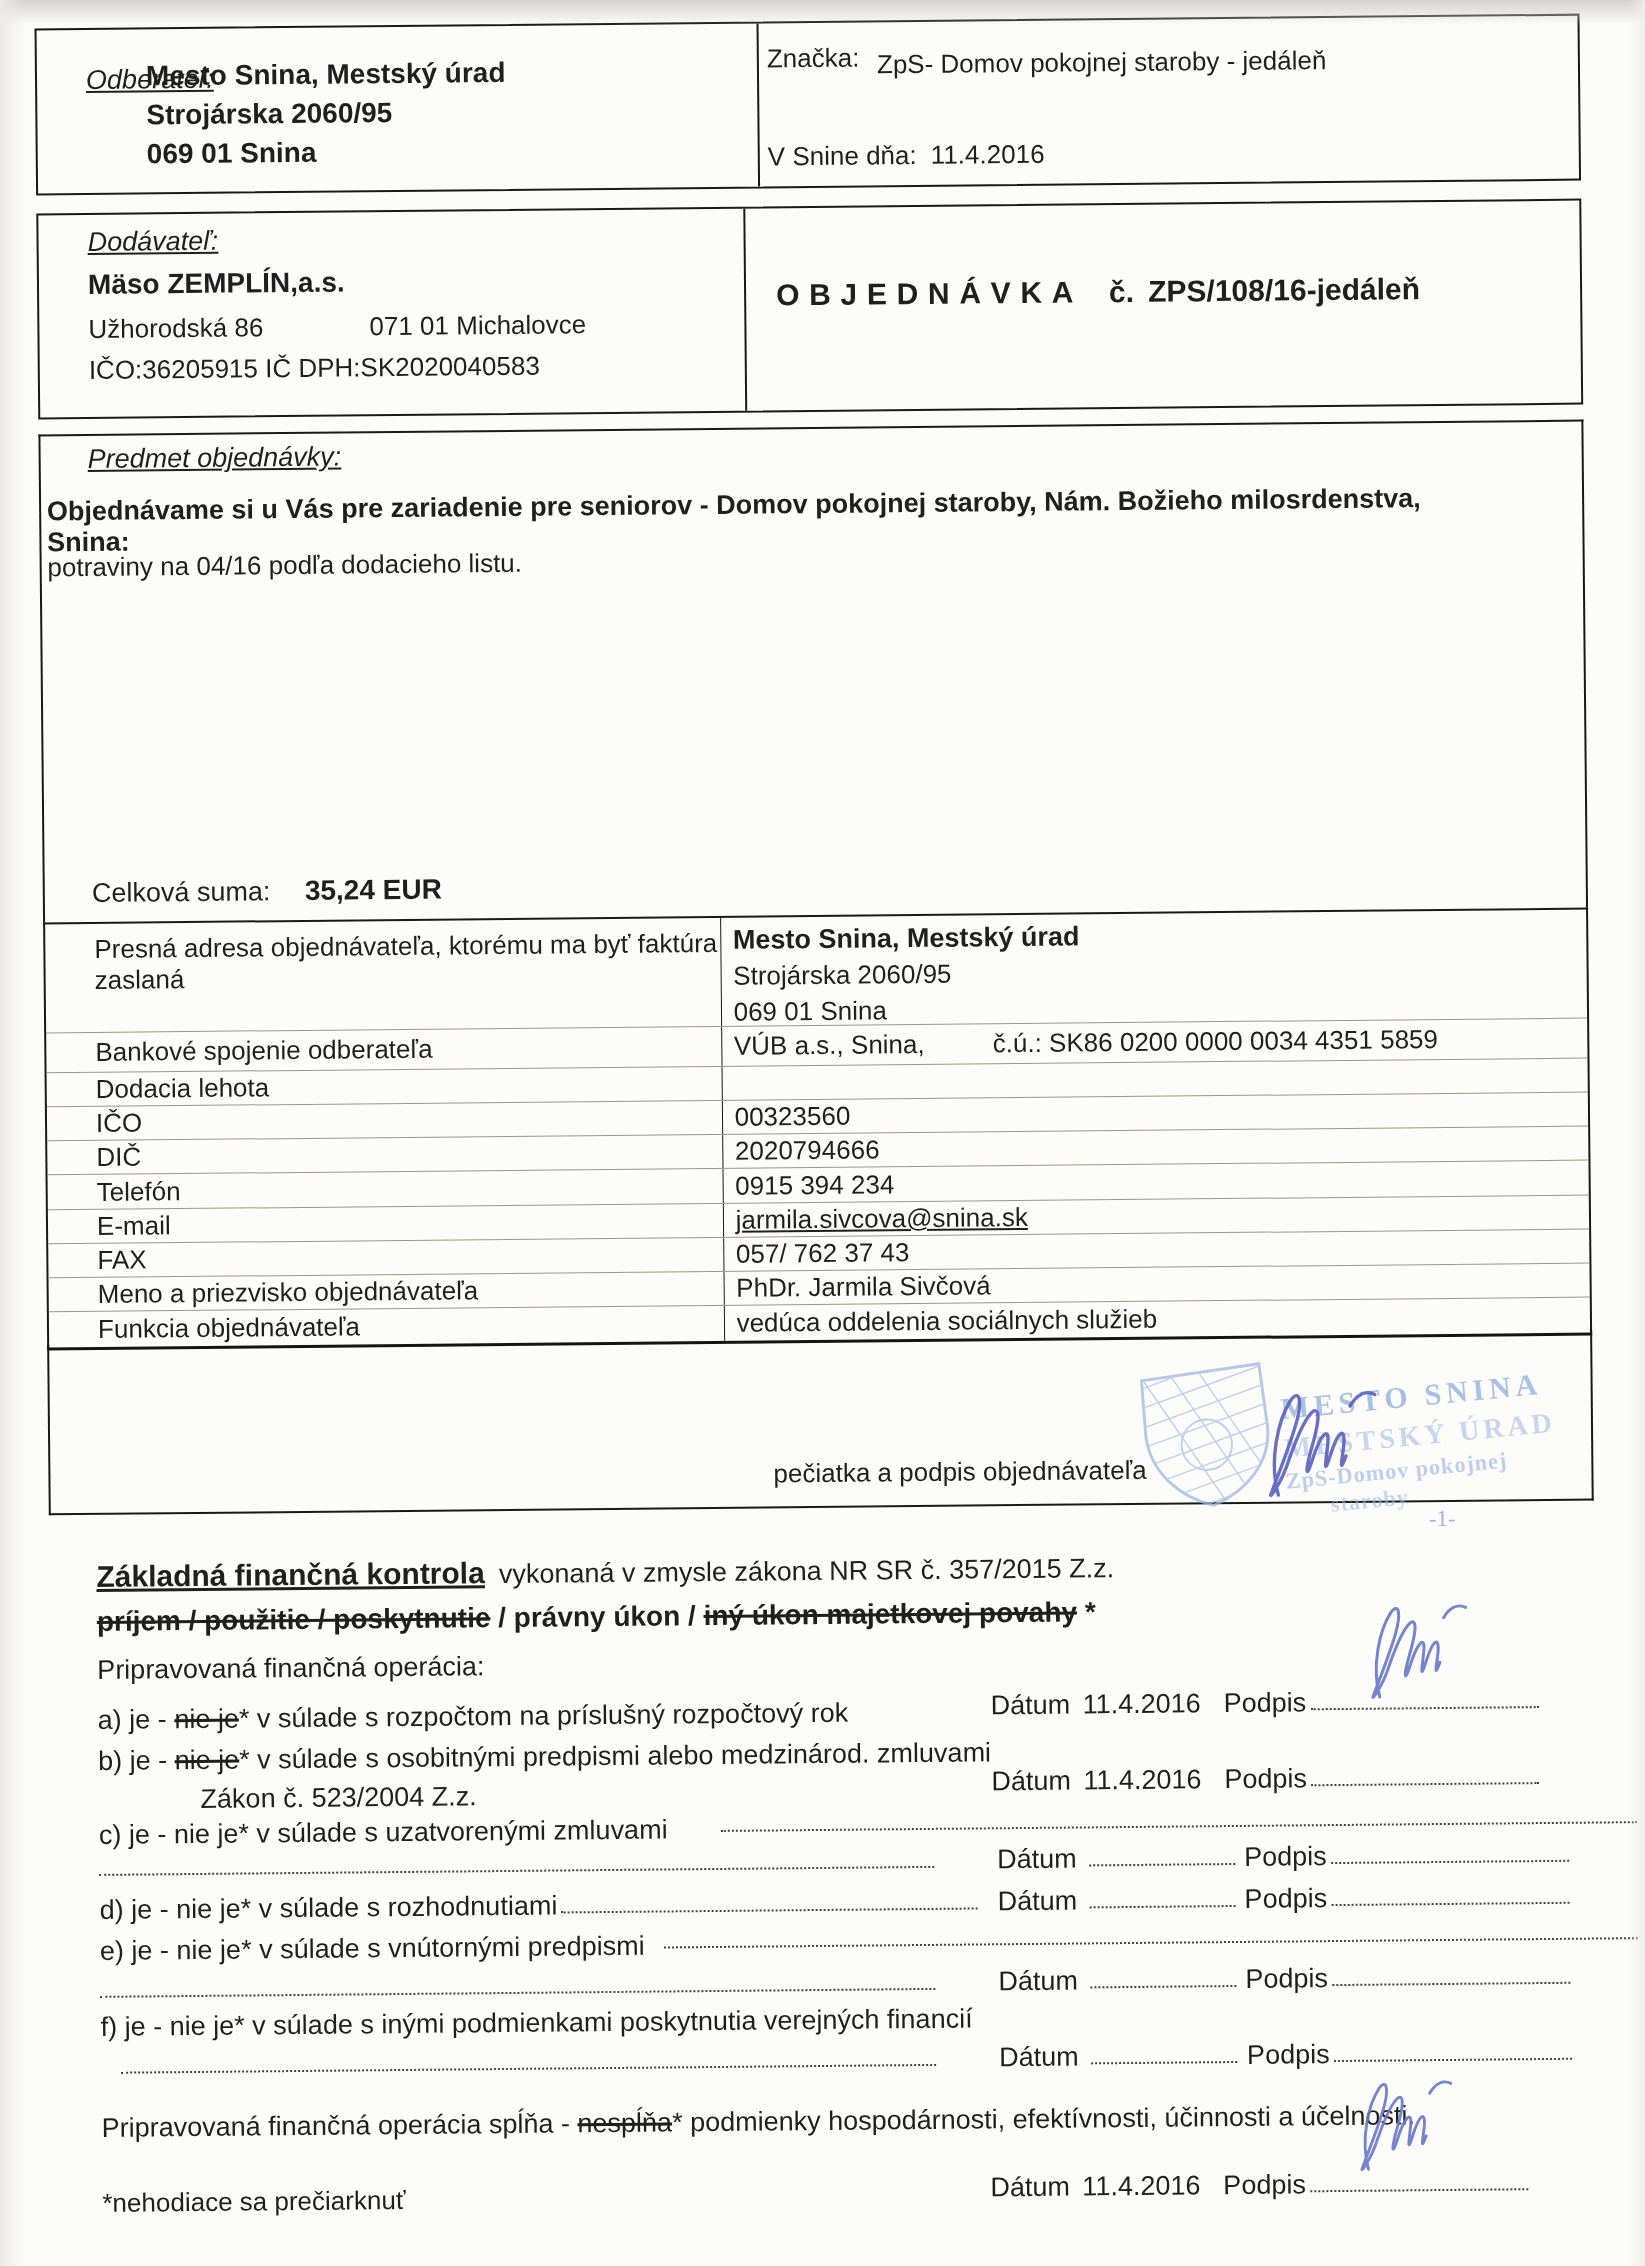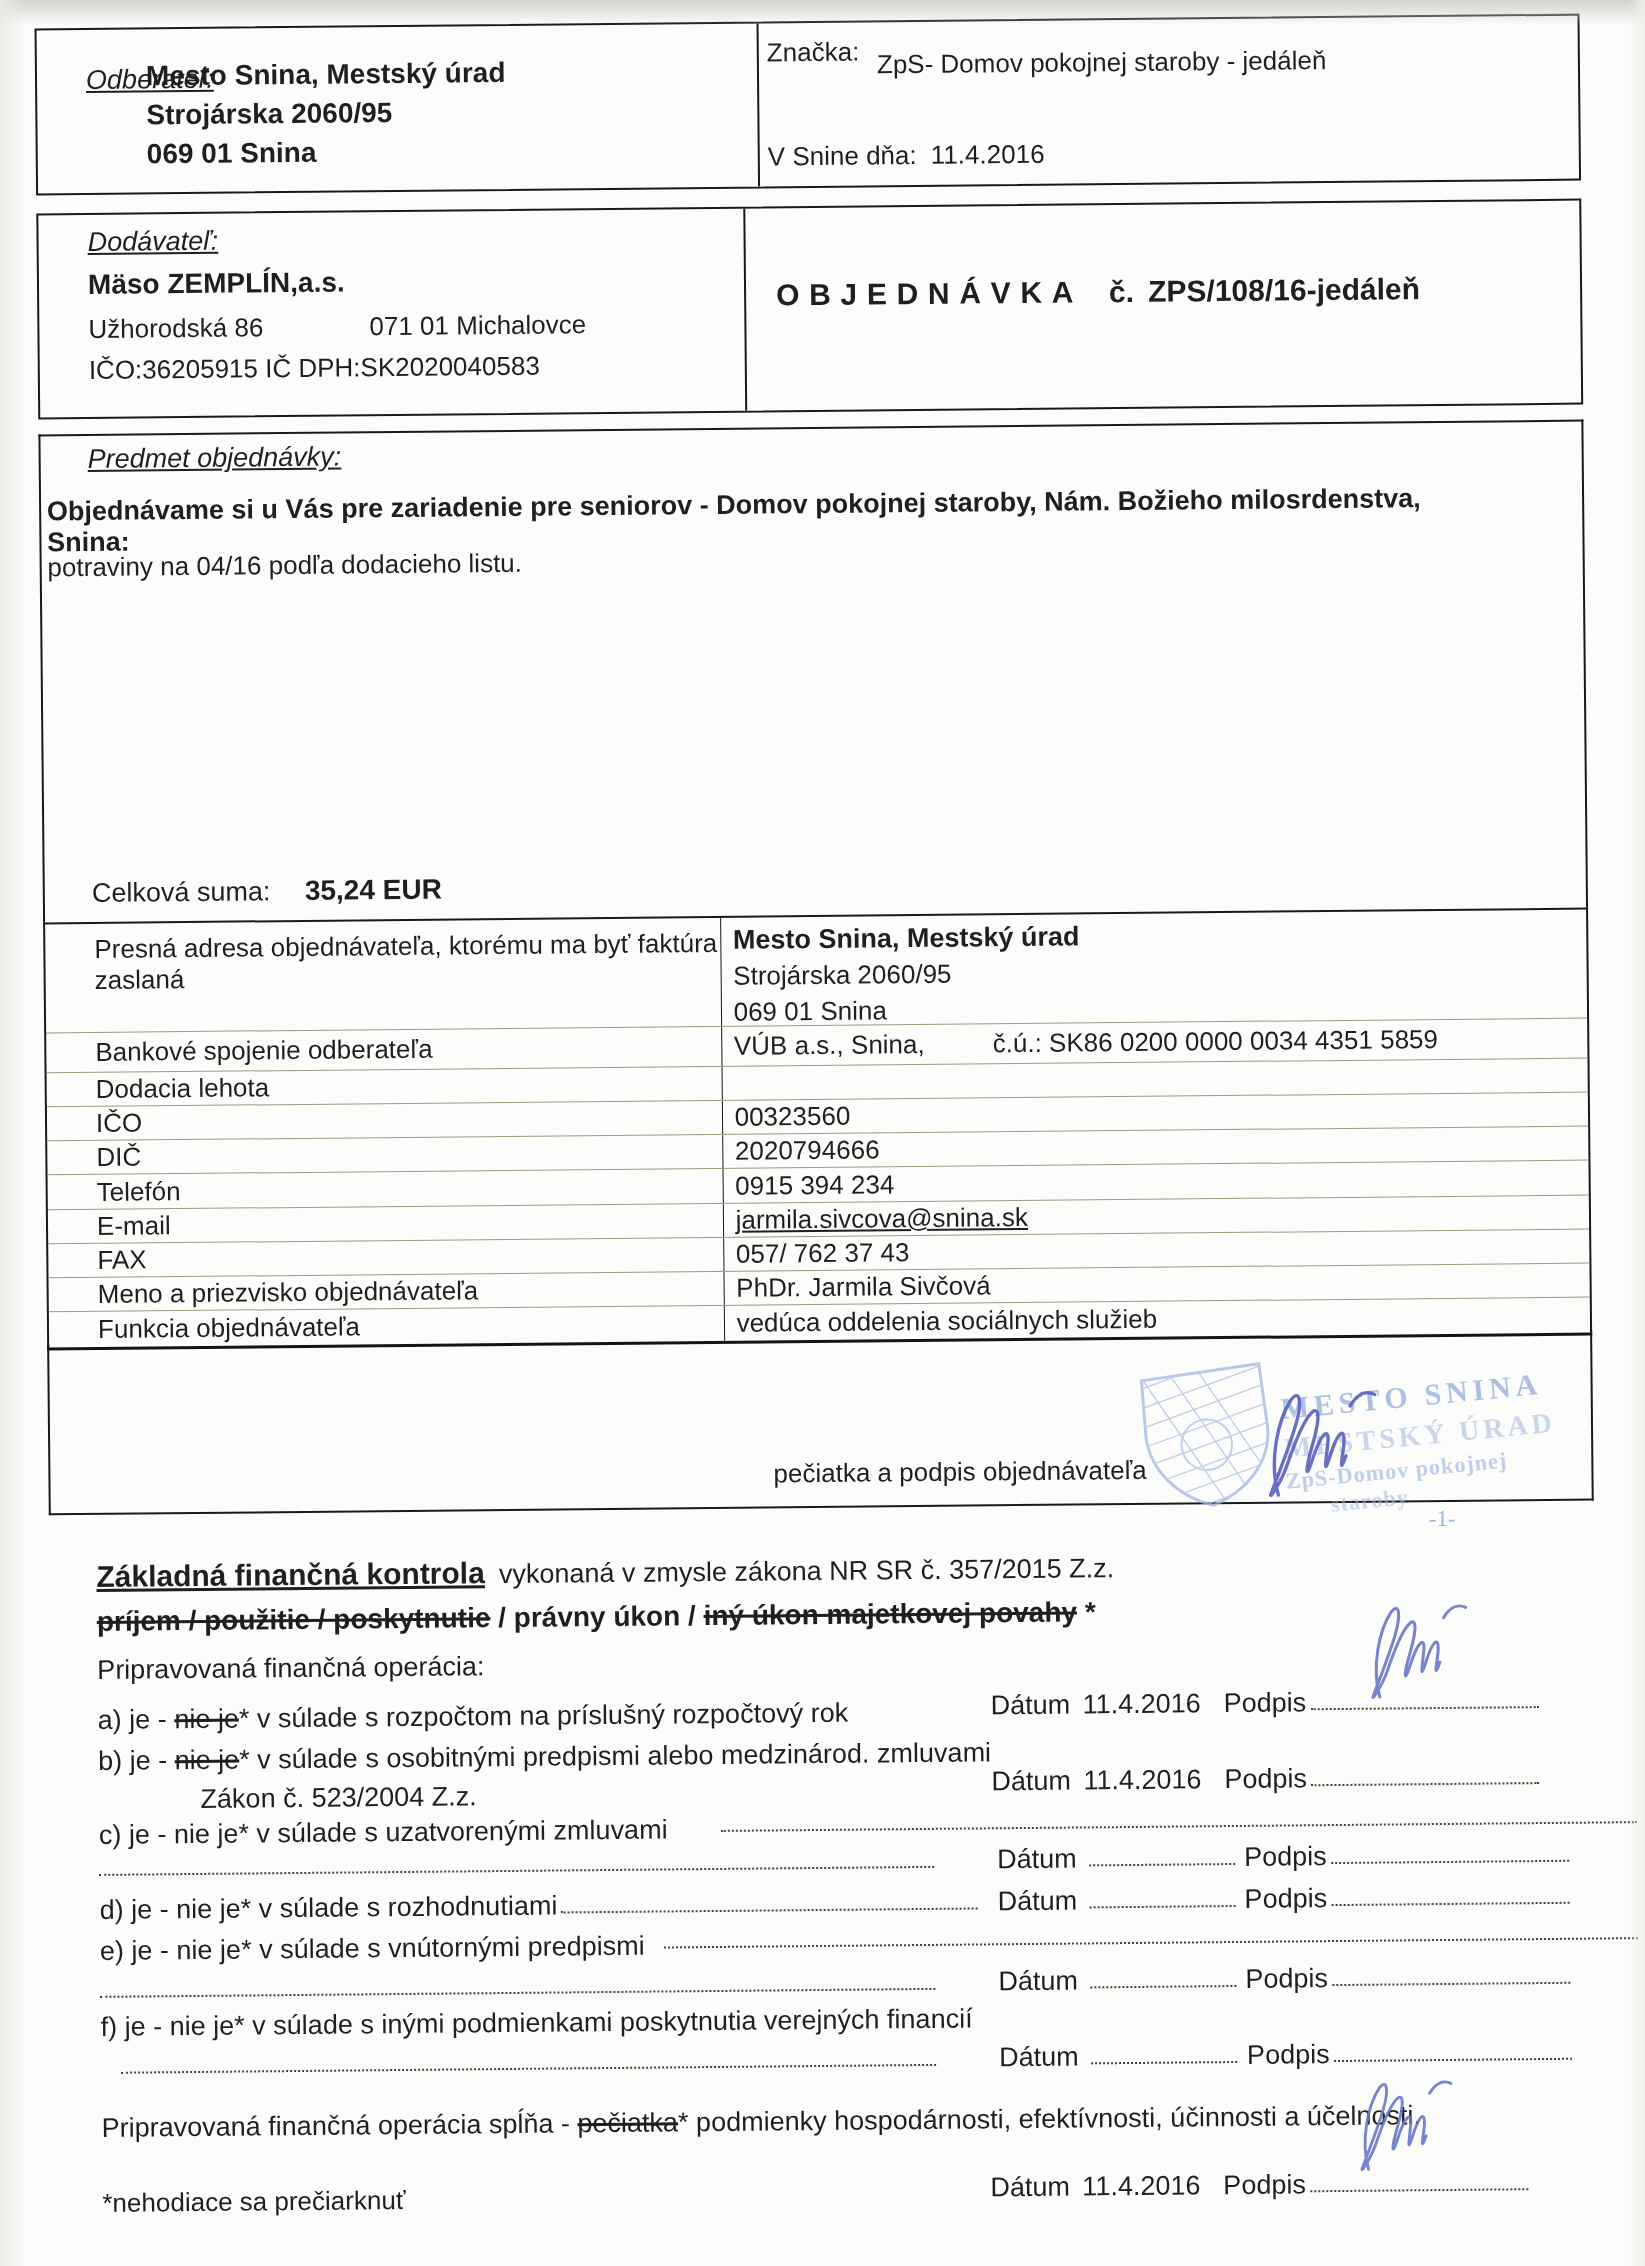--- a/index.html
+++ b/index.html
@@ -48,21 +48,21 @@
 <div id="sheet">
 
   <div class="box" style="left:45px;top:21.3px;width:1545px;height:167px;">
     <div class="vline" style="left:720px;"></div>
     <div class="abs lbl-it" style="left:49px;top:35px;">Odberateľ:</div>
     <div class="abs b" style="left:109px;top:27px;font-size:28px;line-height:39px;">
       <div>Mesto Snina, Mestský úrad</div>
       <div>Strojárska 2060/95</div>
       <div>069 01 Snina</div>
     </div>
-    <div class="abs t27" style="left:730px;top:14px;">Značka:</div>
+    <div class="abs t27" style="left:730px;top:20px;">Značka:</div>
     <div class="abs t27" style="left:840px;top:27px;">ZpS- Domov pokojnej staroby - jedáleň</div>
     <div class="abs t27" style="left:730px;top:118px;">V Snine dňa:</div>
     <div class="abs t27" style="left:893px;top:118px;">11.4.2016</div>
   </div>
 
   <div class="box" style="left:45px;top:206px;width:1545px;height:206px;">
     <div class="vline" style="left:705px;"></div>
     <div class="abs lbl-it" style="left:49px;top:11.6px;">Dodávateľ:</div>
     <div class="abs b" style="left:49px;top:54px;font-size:28px;">Mäso ZEMPLÍN,a.s.</div>
     <div class="abs t27" style="left:49px;top:99px;">Užhorodská 86</div>
@@ -256,21 +256,21 @@
   <div class="abs t28" style="left:92px;top:2005px;">f) je - nie je* v súlade s inými podmienkami poskytnutia verejných financií</div>
   <div class="leader" style="left:112px;top:2044px;width:1480px;">
     <span class="dots dl" style="left:0;width:815px;"></span>
     <span class="lab" style="left:878px;">Dátum</span>
     <span class="dots dl" style="left:970px;width:146px;"></span>
     <span class="lab" style="left:1126px;">Podpis</span>
     <span class="dots dl" style="left:1213px;width:238px;"></span>
   </div>
 
   <div class="abs t28" style="left:92px;top:2106px;">
-    <span>Pripravovaná finančná operácia spĺňa - </span><span class="strike">pečiatka</span><span>* podmienky hospodárnosti, efektívnosti, účinnosti a účelnosti.</span>
+    <span>Pripravovaná finančná operácia spĺňa - </span><span class="strike">nespĺňa</span><span>* podmienky hospodárnosti, efektívnosti, účinnosti a účelnosti.</span>
   </div>
   <div class="sig" style="left:1339px;top:2075px;">
     <svg width="116" height="112" viewBox="0 0 120 110">
       <g fill="none" stroke="#6a77c6" stroke-width="3" stroke-linecap="round" opacity="0.9">
         <path d="M20,100 C12,70 20,34 32,16 C40,6 42,18 36,38 C30,58 20,82 14,98 C10,106 22,92 30,68 C38,46 46,30 52,26 C58,24 56,38 50,58 C44,78 44,88 50,70 C58,46 66,38 64,56 C62,72 60,84 66,66 C74,42 80,40 78,58 C76,72 74,82 80,66"></path>
         <path d="M84,22 C90,12 98,8 106,12"></path>
       </g>
     </svg>
   </div>
   <div class="leader" style="left:980px;top:2174px;width:553px;">

